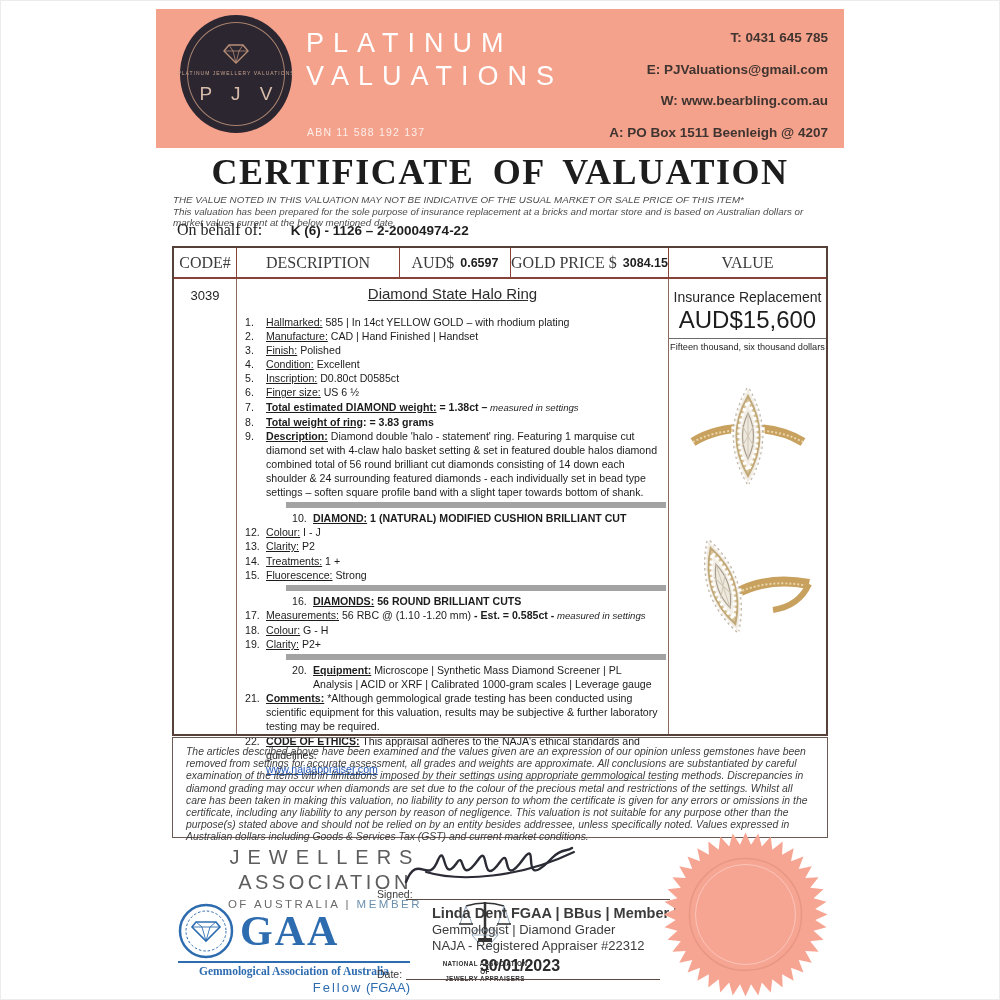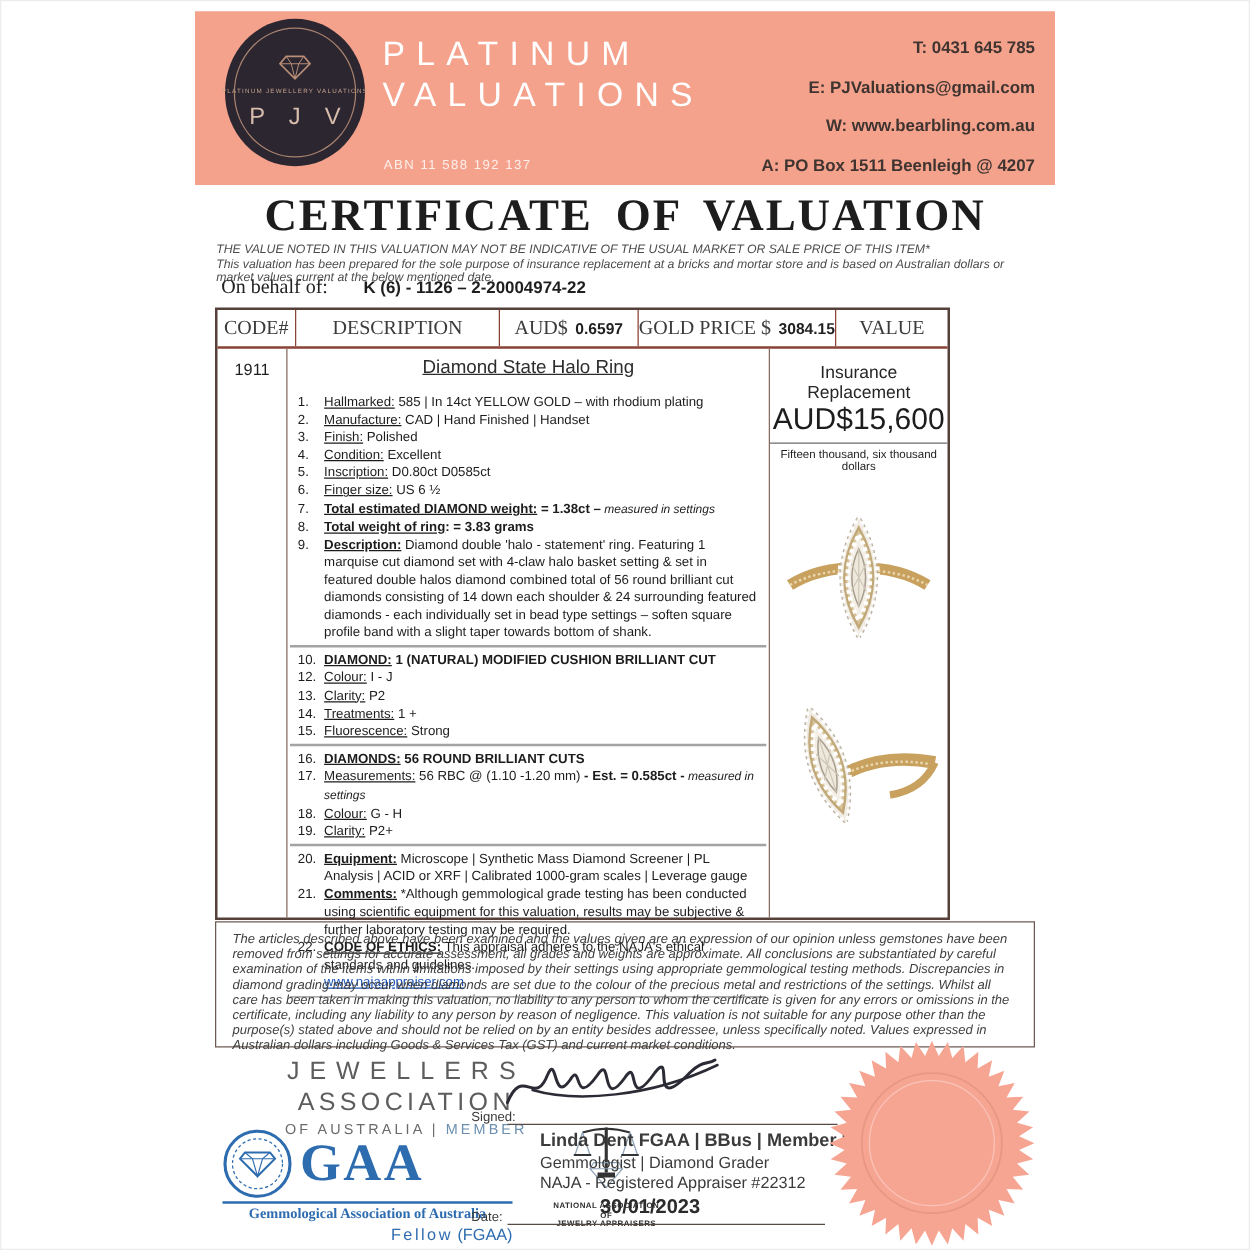--- a/index.html
+++ b/index.html
@@ -25,21 +25,21 @@
   .cert-title { position:absolute; left:0; top:151px; width:100%; text-align:center;
                 font-family:"Liberation Serif", serif; font-weight:bold; font-size:36px;
                 letter-spacing:1.5px; word-spacing:8px; color:#1d1d1d; }
   .top-disclaimer { position:absolute; left:173px; top:194px; width:655px; font-style:italic;
                     font-size:9.8px; line-height:11.6px; color:#4c4c4c; }
   .behalf { position:absolute; left:177px; top:221px; }
   .behalf .behalf-label { font-family:"Liberation Serif", serif; font-size:16px; color:#222; }
   .behalf .behalf-value { font-size:13.5px; font-weight:bold; margin-left:24px; color:#1e1e1e; }
 
   
-  .val-table { position:absolute; left:172px; top:246px; width:588px; height:490px; border:2px solid #55413a; background:#fff; }
+  .val-table { position:absolute; left:172px; top:246px; width:656px; height:490px; border:2px solid #55413a; background:#fff; }
   .thead { display:flex; height:31px; border-bottom:2px solid #8a4136; font-family:"Liberation Serif", serif;
            font-size:16px; color:#3b3b3b; }
   .thead > div { display:flex; align-items:center; justify-content:center; border-right:1.5px solid #8a4136; }
   .th-code { width:63px; }
   .th-desc { width:163px; }
   .th-aud { width:111px; }
   .th-gold { width:158px; }
   .th-value { flex:1; border-right:none !important; }
   .hdr-num { font-family:"Liberation Sans", sans-serif; font-size:12.5px; font-weight:bold; margin-left:6px; color:#1f1f1f; }
   .tbody { display:flex; height:455px; }
@@ -47,21 +47,21 @@
   .desc-col { width:432px; border-right:1px solid #8a6a5e; padding:0 2px; }
   .item-title { text-align:center; margin-top:6px; font-size:15px; color:#2c2c2c; text-decoration:underline; }
   .items { margin-top:13px; }
   .item { display:flex; font-size:10.6px; line-height:14.1px; color:#1c1c1c; }
   .item .num { width:27px; flex:none; padding-left:6px; }
   .item .content { flex:1; padding-right:6px; }
   .item .lbl { text-decoration:underline; }
   .item.label-bold .lbl { font-weight:bold; }
   .item .b { font-weight:bold; }
   .item .n { font-style:italic; font-size:9.6px; }
-  .item.divider-before { border-top:2px solid #a3a3a3; padding-top:3px; margin-top:3px; }
+  .item.divider-before { border-top:6px solid #a3a3a3; padding-top:3px; margin-top:3px;margin-left:47px; }
   .item:last-child { border-bottom:1px solid #8f8f8f; padding-bottom:4px; }
   .item-link { color:#1d53b5; text-decoration:underline; }
   .value-col { flex:1; text-align:center; }
   .ins-label { margin-top:10px; font-size:14px; color:#262626; }
   .ins-amount { font-size:24px; color:#1d1d1d; margin-top:1px; }
   .ins-words { border-top:1px solid #6d6d6d; margin-top:4px; padding:3px 1px 0; font-size:9.2px; color:#1f1f1f; }
   .ring-photo { margin:0 auto; display:block; }
   .ring-photo.first { margin-top:28px; }
   .ring-photo.second { margin-top:36px; }
 
@@ -147,21 +147,21 @@
         <span>AUD$</span>
         <span class="hdr-num">0.6597</span>
       </div>
       <div class="th-gold">
         <span>GOLD PRICE $</span>
         <span class="hdr-num">3084.15</span>
       </div>
       <div class="th-value">VALUE</div>
     </div>
     <div class="tbody">
-      <div class="code-col">1911</div>
+      <div class="code-col">3039</div>
       <div class="desc-col">
         <div class="item-title">Diamond State Halo Ring</div>
         <div class="items">
 
             <div class="item">
               <span class="num">1.</span>
               <span class="content"><span class="lbl">Hallmarked:</span><span> 585 | In 14ct YELLOW GOLD – with rhodium plating</span></span>
             </div>
 
             <div class="item">

